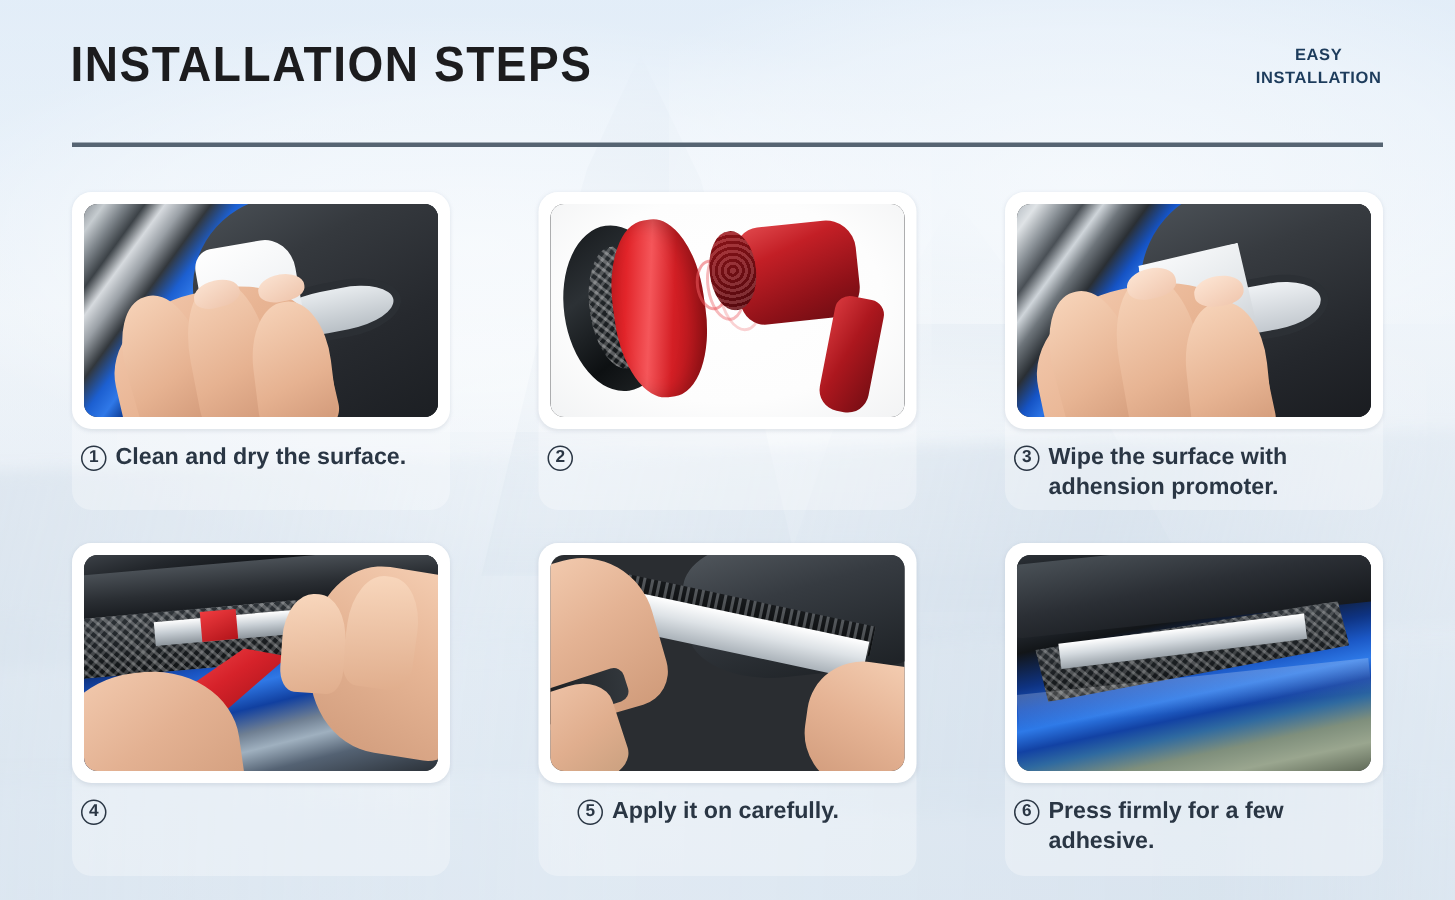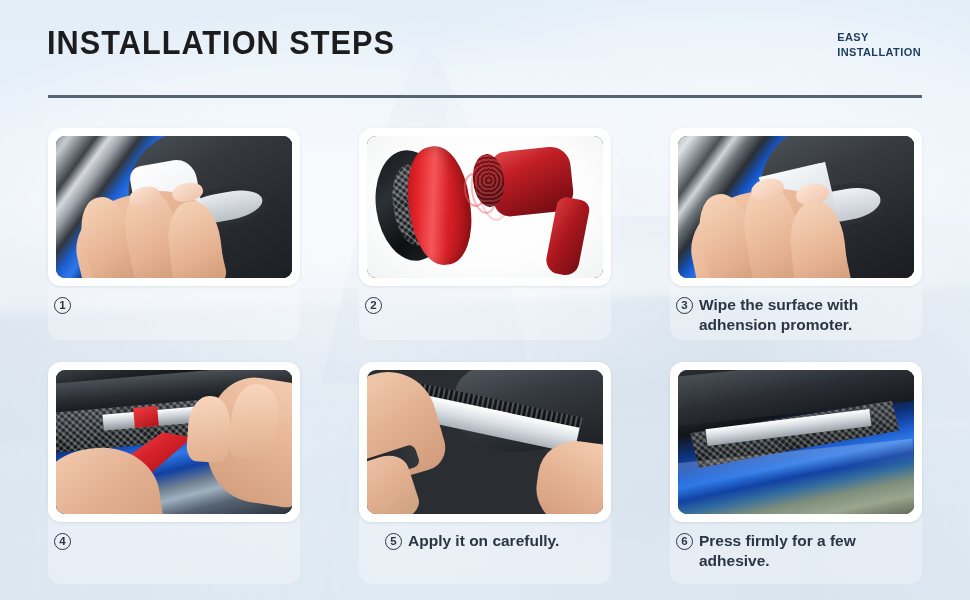--- a/index.html
+++ b/index.html
@@ -94,21 +94,21 @@
     font-size: 33px;
     font-weight: 700;
     letter-spacing: 1.1px;
     color: #1c1c1e;
     transform: scaleX(.93);
     transform-origin: left center;
     white-space: nowrap;
   }
   .tagline {
     position: absolute; right: 49px; top: 30px;
-    text-align: left;
+    text-align: center;
     font-size: 11px;
     font-weight: 700;
     line-height: 15px;
     letter-spacing: .4px;
     color: #1d3c5c;
   }
   .divider {
     position: absolute; left: 48px; top: 95px;
     width: 874px; height: 3px;
     background: #566472;
@@ -460,20 +460,21 @@
           <div class="p1-hand"></div>
           <div class="p1-f1"></div>
           <div class="p1-f2"></div>
           <div class="p1-f3"></div>
           <div class="p1-nail1"></div>
           <div class="p1-nail2"></div>
         </div>
       </div>
       <div class="caption">
         <span class="num">1</span>
+        <span class="cap-text">Clean and dry the surface.</span>
       </div>
     </div>
 
     <div class="card">
       <div class="photo-frame">
         <div class="photo">
           <div class="p2-bg"></div>
           <div class="p2-roll-outer"></div>
           <div class="p2-roll-carbon"></div>
           <div class="p2-roll-red"></div>

